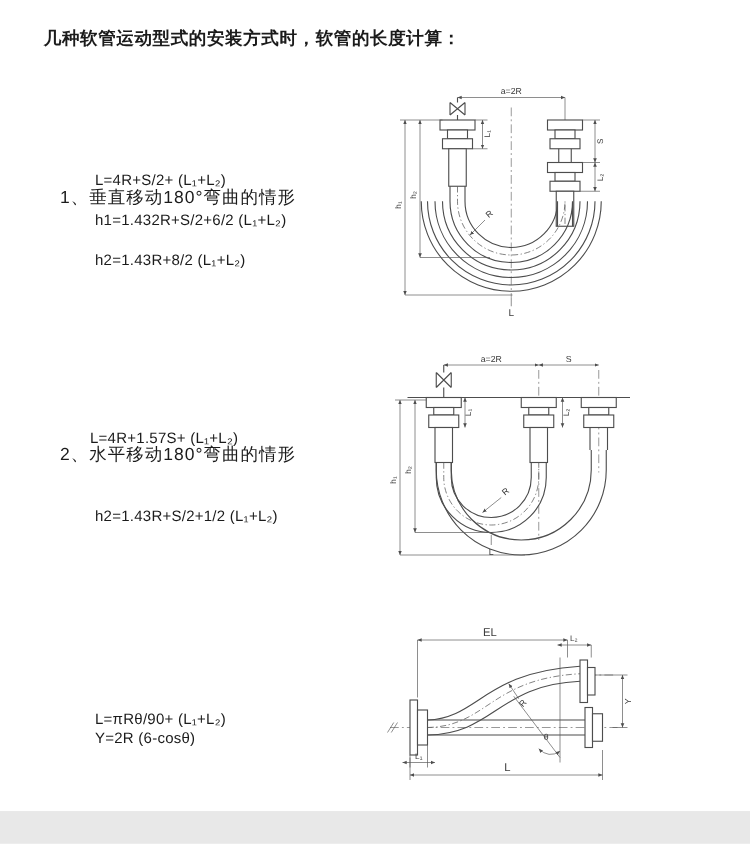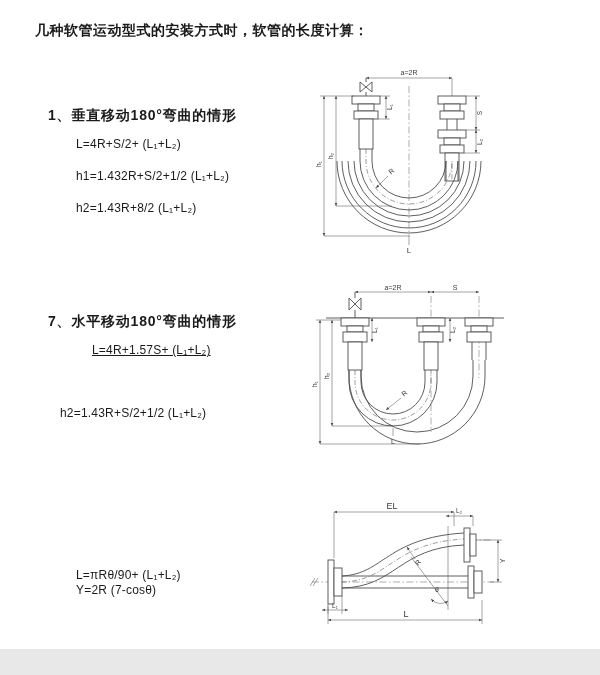--- a/index.html
+++ b/index.html
@@ -1,48 +1,48 @@
 <!DOCTYPE html>
 <html><head>
 <meta charset="utf-8">
 <style>
   html,body{margin:0;padding:0;background:#e8e8e8;}
   .page{position:relative;width:600px;height:649px;background:#ffffff;overflow:hidden;
         font-family:"Liberation Sans","DejaVu Sans",sans-serif;}
   .t{position:absolute;white-space:nowrap;color:#1b1b1b;}
   .title{font-size:14px;font-weight:bold;letter-spacing:0.5px;}
-  .hd{font-size:14px;font-weight:bold;letter-spacing:0.8px;}
+  .hd{font-size:14px;font-weight:normal;letter-spacing:0.8px;margin-top:42px;}
   .fm{font-size:12px;letter-spacing:0.2px;}
   svg{position:absolute;}
   svg .ln{stroke:#4d4d4d;stroke-width:0.9;fill:none;}
   svg .fl{stroke:#4d4d4d;stroke-width:0.9;fill:#ffffff;}
   svg .dm{stroke:#5a5a5a;stroke-width:0.55;fill:none;}
   svg .cl{stroke:#6a6a6a;stroke-width:0.55;fill:none;stroke-dasharray:7 2.5 1.5 2.5;}
   svg .hc{stroke:#5a5a5a;stroke-width:0.6;fill:none;stroke-dasharray:5 2 1 2;}
   svg text{font-family:"Liberation Sans","DejaVu Sans",sans-serif;fill:#3a3a3a;}
   .lab{font-size:6.5px;} .lab7{font-size:7px;} .lab8{font-size:8px;} .lab9{font-size:9px;}
 </style>
 </head>
 <body>
 
 <div class="page">
 
   <div class="t title" style="left:35px;top:22px;">几种软管运动型式的安装方式时，软管的长度计算：</div>
 
   <div class="t hd" style="left:48px;top:107px;">1、垂直移动180°弯曲的情形</div>
   <div class="t fm" style="left:76px;top:137px;">L=4R+S/2+ (L₁+L₂)</div>
-  <div class="t fm" style="left:76px;top:169px;">h1=1.432R+S/2+1/2 (L₁+L₂)</div>
+  <div class="t fm" style="left:76px;top:169px;">h1=1.432R+S/2+6/2 (L₁+L₂)</div>
   <div class="t fm" style="left:76px;top:201px;">h2=1.43R+8/2 (L₁+L₂)</div>
 
-  <div class="t hd" style="left:48px;top:313px;">7、水平移动180°弯曲的情形</div>
-  <div class="t fm" style="left:92px;top:343px;text-decoration:underline;">L=4R+1.57S+ (L₁+L₂)</div>
-  <div class="t fm" style="left:60px;top:406px;">h2=1.43R+S/2+1/2 (L₁+L₂)</div>
+  <div class="t hd" style="left:48px;top:313px;">2、水平移动180°弯曲的情形</div>
+  <div class="t fm" style="left:72px;top:343px;">L=4R+1.57S+ (L₁+L₂)</div>
+  <div class="t fm" style="left:76px;top:406px;">h2=1.43R+S/2+1/2 (L₁+L₂)</div>
 
   <div class="t fm" style="left:76px;top:568px;">L=πRθ/90+ (L₁+L₂)</div>
-  <div class="t fm" style="left:76px;top:583px;">Y=2R (7-cosθ)</div>
+  <div class="t fm" style="left:76px;top:583px;">Y=2R (6-cosθ)</div>
 
   <svg style="left:314px;top:66px;" width="285" height="190" viewBox="0 0 285 190">
     <defs>
       <marker id="ah1" viewBox="0 0 8 8" refX="7" refY="4" markerWidth="7" markerHeight="7" orient="auto-start-reverse">
         <path d="M0,1 L7,4 L0,7 z" fill="#4d4d4d"></path>
       </marker>
       <pattern id="hb1" width="3.5" height="3.5" patternUnits="userSpaceOnUse">
         <path d="M0,0 L3.5,3.5 M3.5,0 L0,3.5" stroke="#7a7a7a" stroke-width="0.5"></path>
       </pattern>
     </defs>

